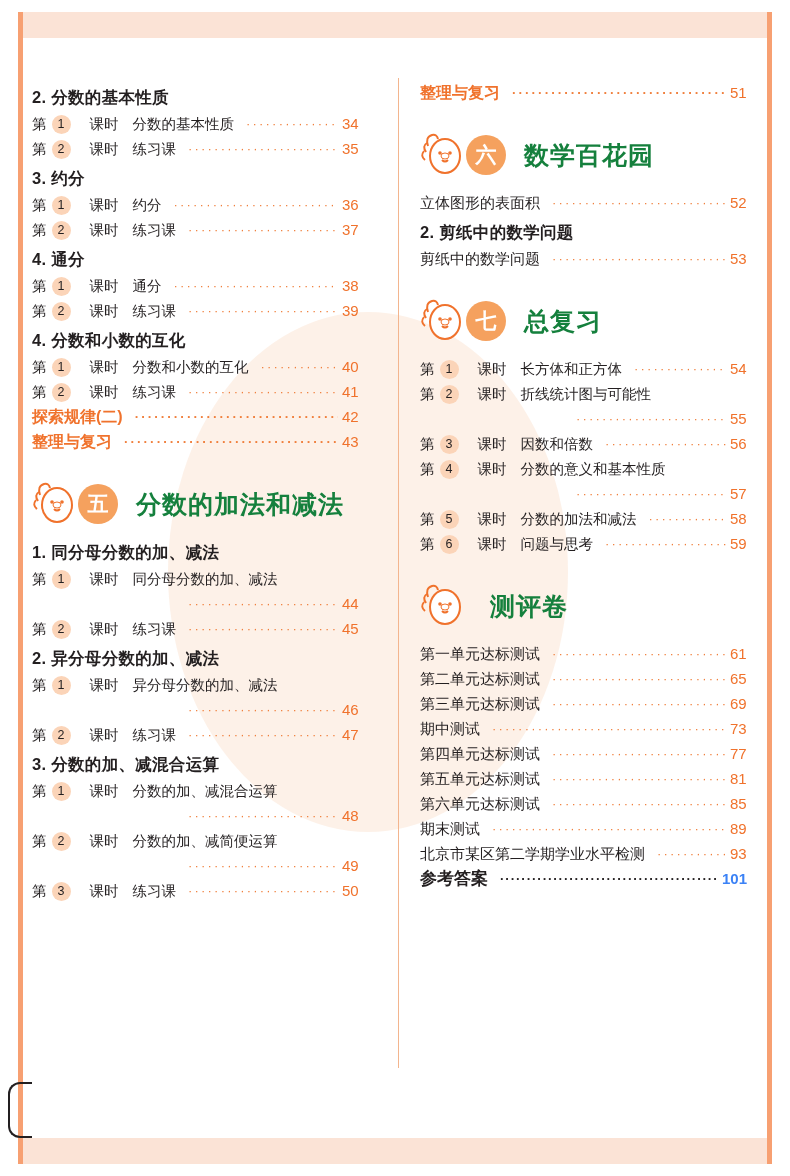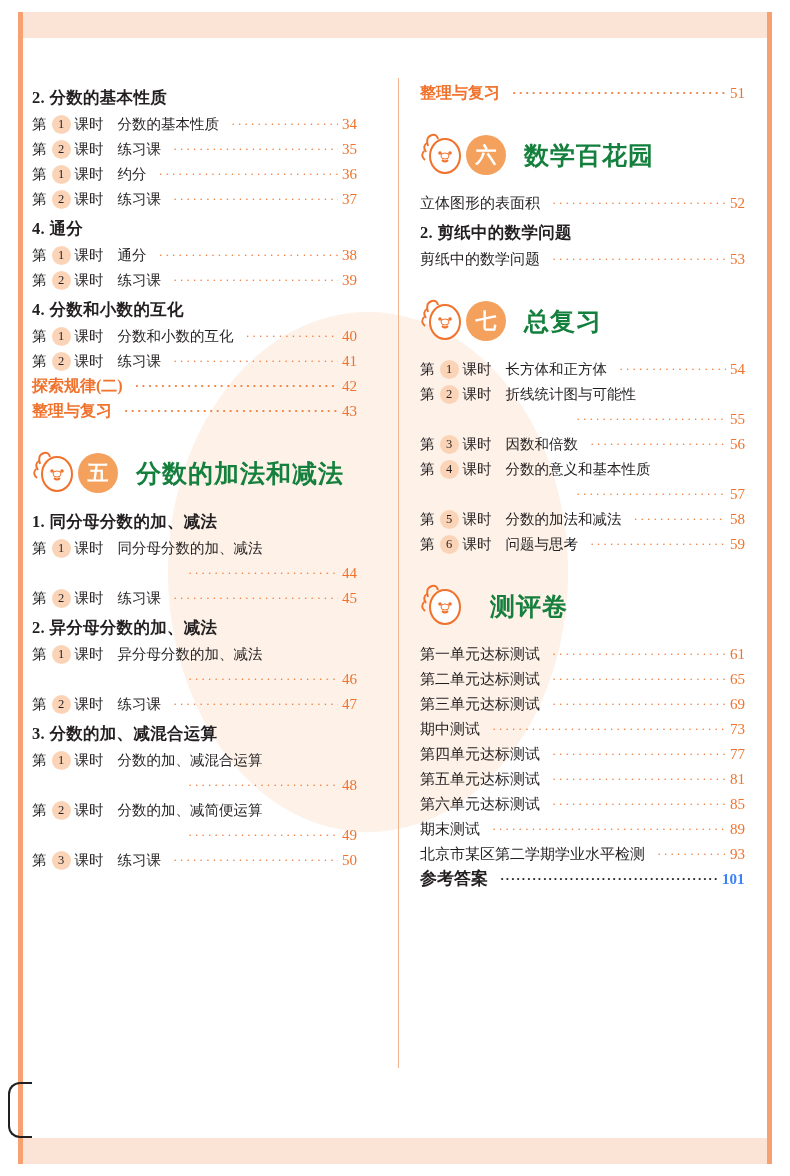--- a/index.html
+++ b/index.html
@@ -56,21 +56,20 @@
   .divider {
     position: absolute;
     left: 398px; top: 78px;
     width: 1px; height: 990px;
     background: #f3b58e;
   }
   .col {
     position: absolute;
     top: 78px;
     width: 340px;
-    font-family: Liberation Serif, serif;
   }
   .col-left { left: 32px; }
   .col-right { left: 420px; }
 
   
   .sec-title {
     color: #231f20;
     font-size: 16.5px;
     font-weight: bold;
     margin: 9px 0 3px 0;
@@ -91,21 +90,21 @@
     display: inline-flex;
     align-items: center;
     justify-content: center;
     width: 19px; height: 19px;
     border-radius: 50%;
     background: #fbd4b8;
     color: #231f20;
     font-size: 12.5px;
     margin: 0 3px;
   }
-  .ks-post { margin-left: 1px; margin-right: 14px; }
+  .ks-post { margin-left: 16px; margin-right: 14px; }
   .row-label { margin-right: 8px; }
   .dots {
     flex: 1 1 auto;
     overflow: hidden;
     color: #f07f3c;
     font-size: 13px;
     letter-spacing: 2.2px;
     line-height: 20px;
     margin: 0 4px;
     min-width: 18px;
@@ -205,20 +204,21 @@
       <div class="row">
         <span class="lead">
           <span class="ks-pre">第</span>
           <span class="ks-num">2</span>
           <span class="ks-post">课时</span>
         </span>
         <span class="row-label">练习课</span>
         <span class="dots">·····································································</span>
         <span class="pg">35</span>
       </div>
+      <div class="sec-title">3. 约分</div>
       <div class="row">
         <span class="lead">
           <span class="ks-pre">第</span>
           <span class="ks-num">1</span>
           <span class="ks-post">课时</span>
         </span>
         <span class="row-label">约分</span>
         <span class="dots">·····································································</span>
         <span class="pg">36</span>
       </div>

